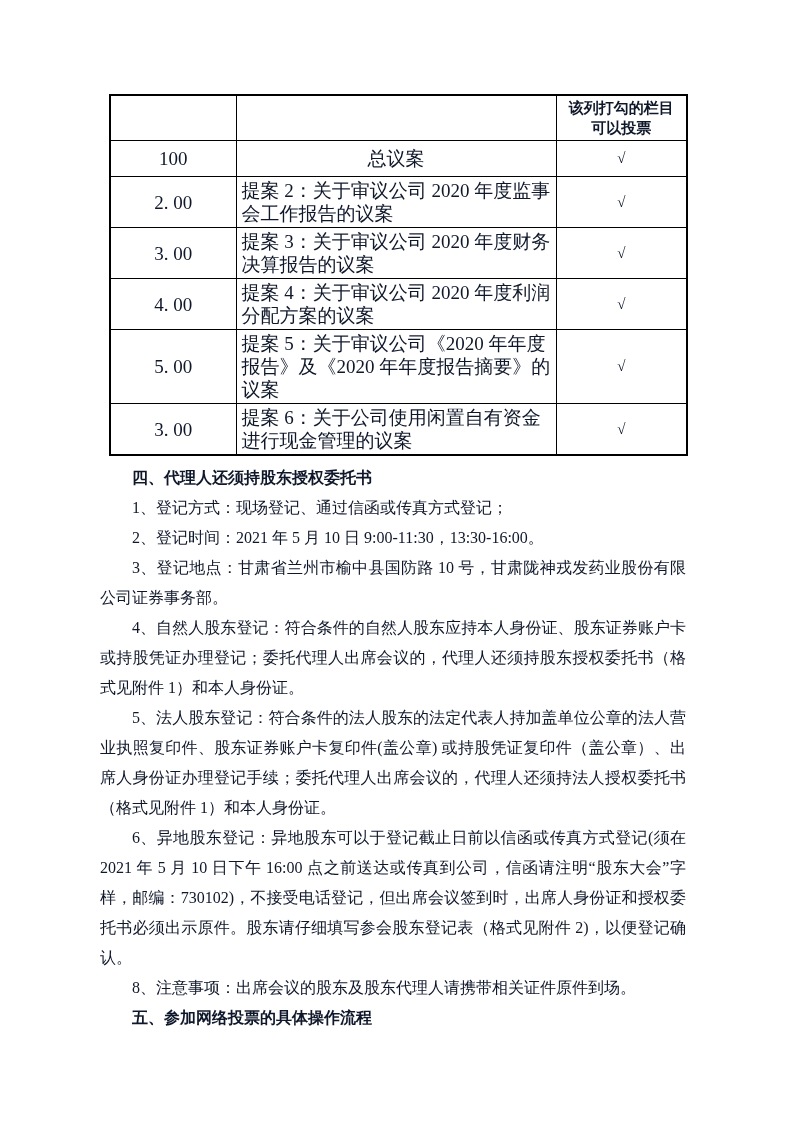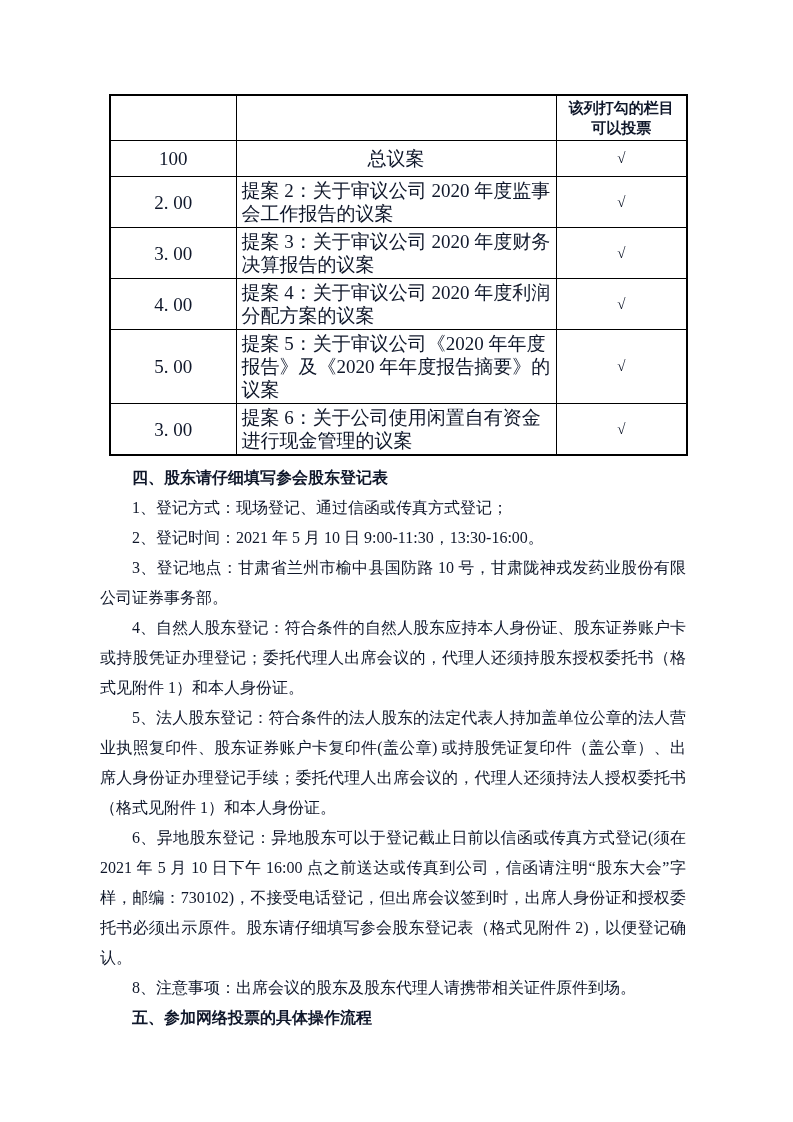--- a/index.html
+++ b/index.html
@@ -105,21 +105,21 @@
       </tr>
       <tr class="r-double">
         <td class="code">3. 00</td>
         <td>提案 6：关于公司使用闲置自有资金进行现金管理的议案</td>
         <td class="check">√</td>
       </tr>
     </tbody>
       </table>
 
     <div class="bodytext">
-      <p class="heading">四、股东请仔细填写参会股东登记表</p>
+      <p class="heading">四、代理人还须持股东授权委托书</p>
       <p class="para">1、登记方式：现场登记、通过信函或传真方式登记；</p>
       <p class="para">2、登记时间：2021 年 5 月 10 日 9:00-11:30，13:30-16:00。</p>
       <p class="para">3、登记地点：甘肃省兰州市榆中县国防路 10 号，甘肃陇神戎发药业股份有限公司证券事务部。</p>
       <p class="para">4、自然人股东登记：符合条件的自然人股东应持本人身份证、股东证券账户卡或持股凭证办理登记；委托代理人出席会议的，代理人还须持股东授权委托书（格式见附件 1）和本人身份证。</p>
       <p class="para">5、法人股东登记：符合条件的法人股东的法定代表人持加盖单位公章的法人营业执照复印件、股东证券账户卡复印件(盖公章) 或持股凭证复印件（盖公章）、出席人身份证办理登记手续；委托代理人出席会议的，代理人还须持法人授权委托书（格式见附件 1）和本人身份证。</p>
       <p class="para">6、异地股东登记：异地股东可以于登记截止日前以信函或传真方式登记(须在 2021 年 5 月 10 日下午 16:00 点之前送达或传真到公司，信函请注明“股东大会”字样，邮编：730102)，不接受电话登记，但出席会议签到时，出席人身份证和授权委托书必须出示原件。股东请仔细填写参会股东登记表（格式见附件 2)，以便登记确认。</p>
       <p class="para">8、注意事项：出席会议的股东及股东代理人请携带相关证件原件到场。</p>
       <p class="heading">五、参加网络投票的具体操作流程</p>
     </div>
 

